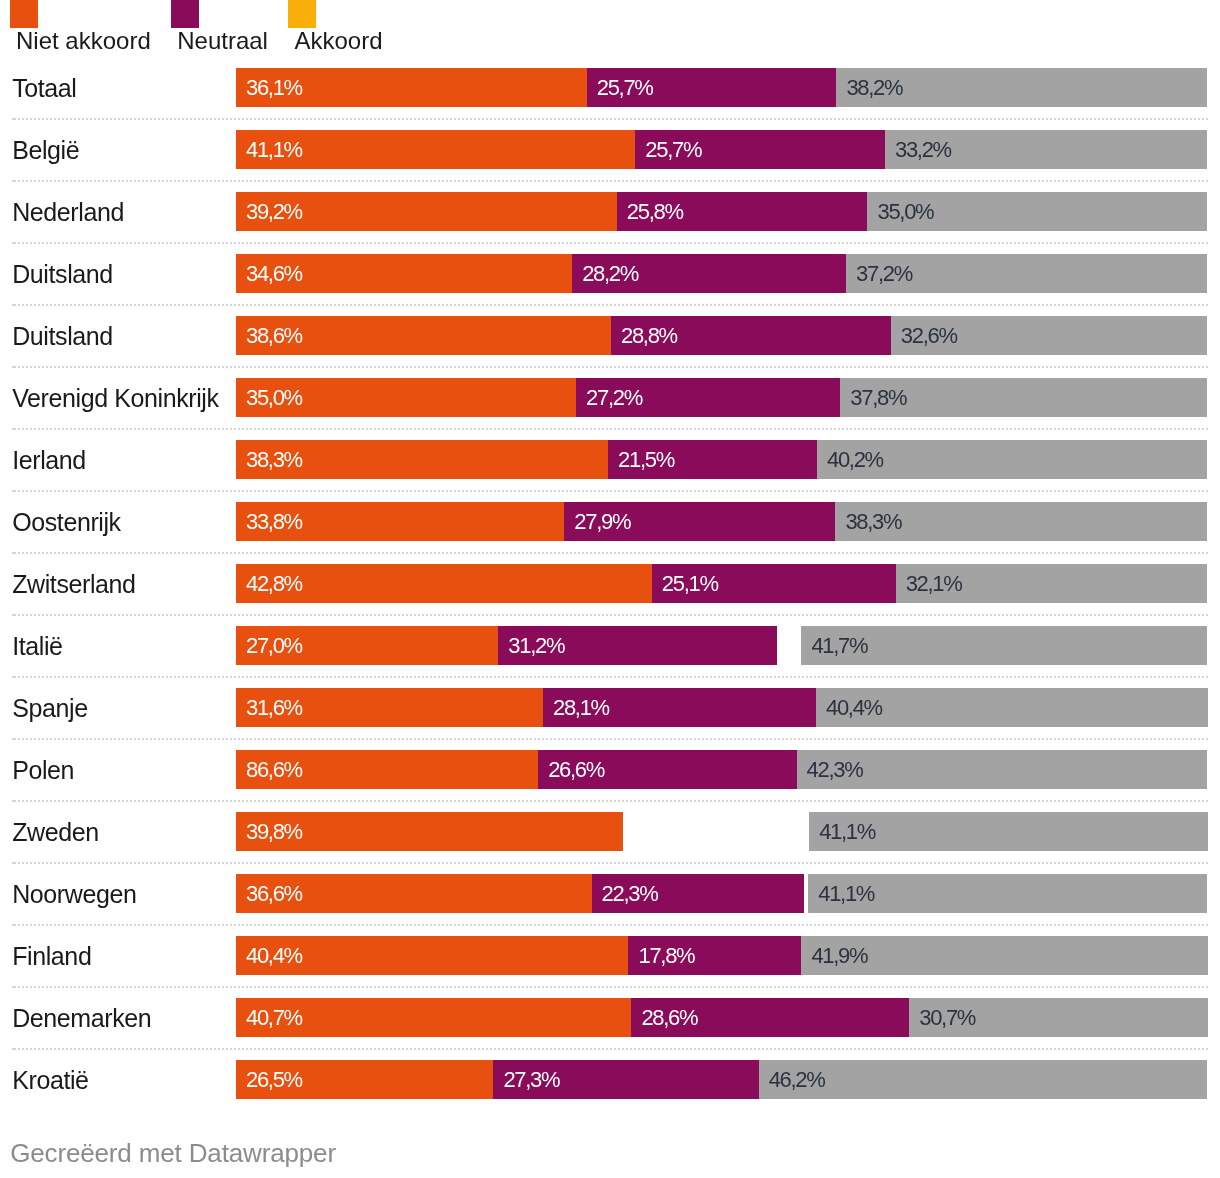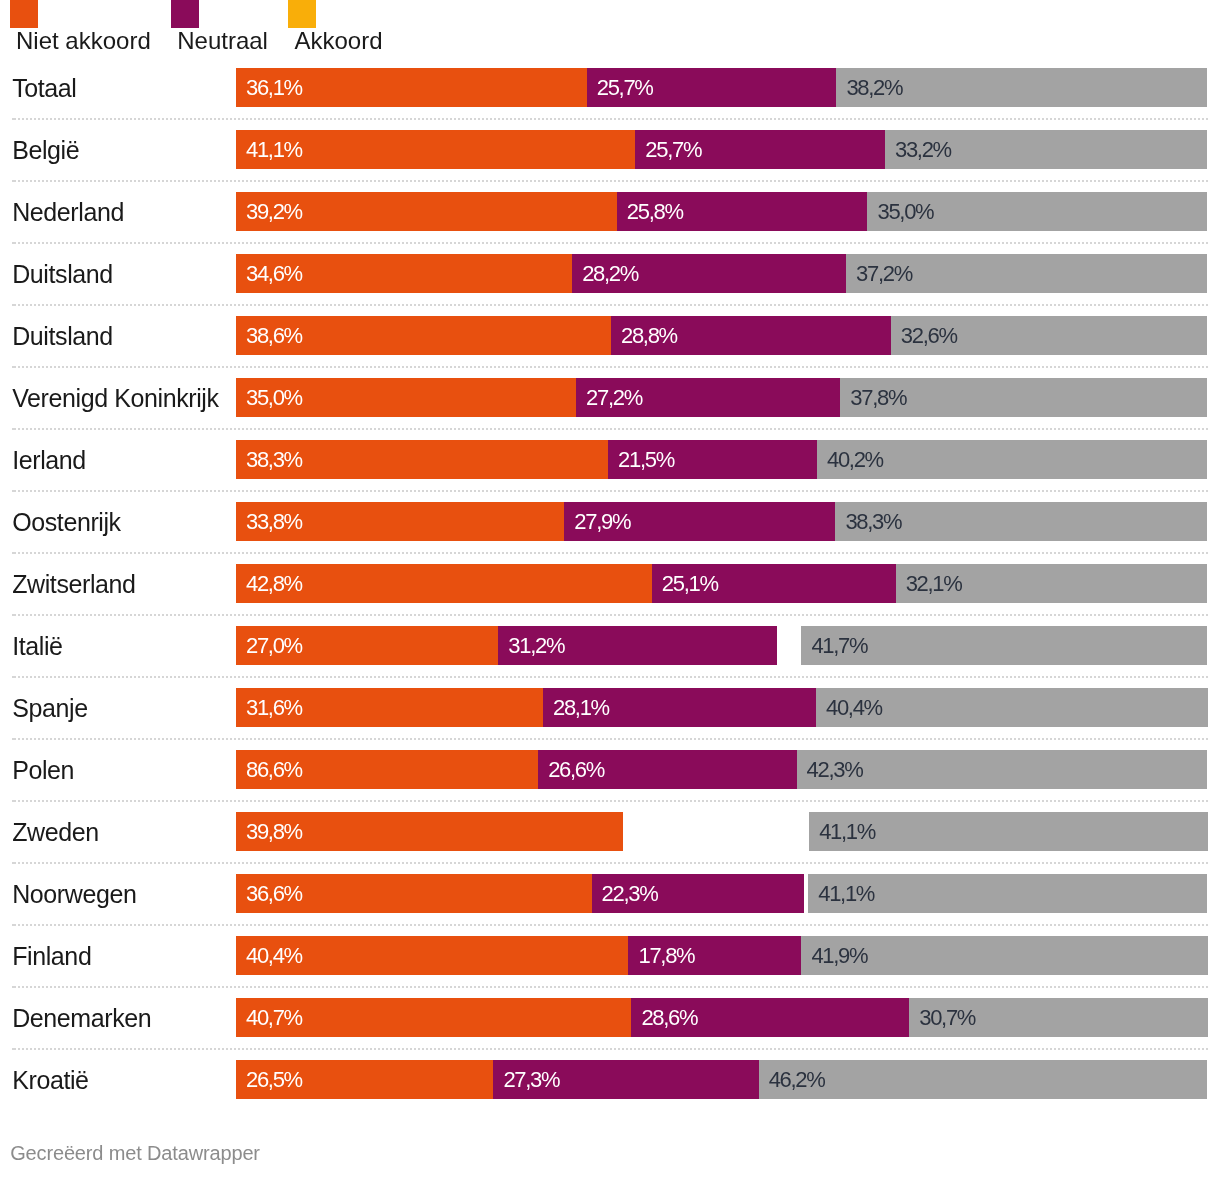--- a/index.html
+++ b/index.html
@@ -54,21 +54,21 @@
     background-position:2px 0;
   }
   .gridline::before {
     content:""; position:absolute; left:0; top:0; width:2px; height:2px;
     background:#d6d6d6;
   }
 
   
   .footer {
     position:absolute; left:10.2px; top:1140.8px;
-    font-size:20px; letter-spacing:-0.15px; line-height:24px; color:#8c8c8c;
+    font-size:26px; letter-spacing:-0.15px; line-height:24px; color:#8c8c8c;
     white-space:nowrap;
   }
 </style>
 </head>
 <body>
 
 <div id="chart">
 
   <div class="legend">
     <div class="legend-item">

